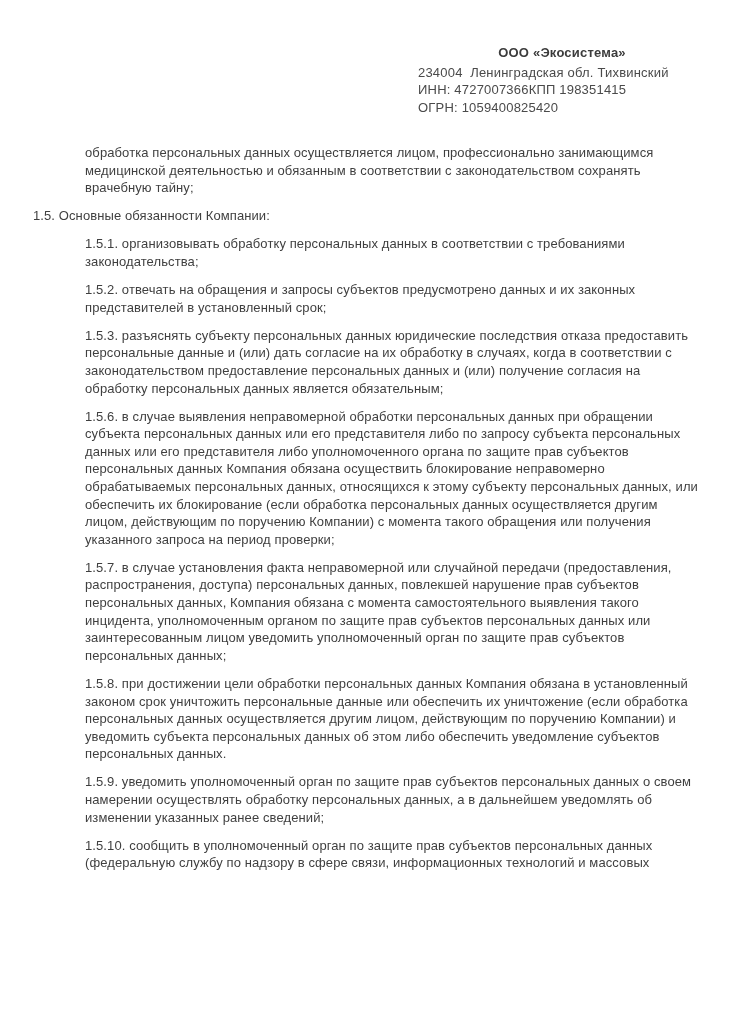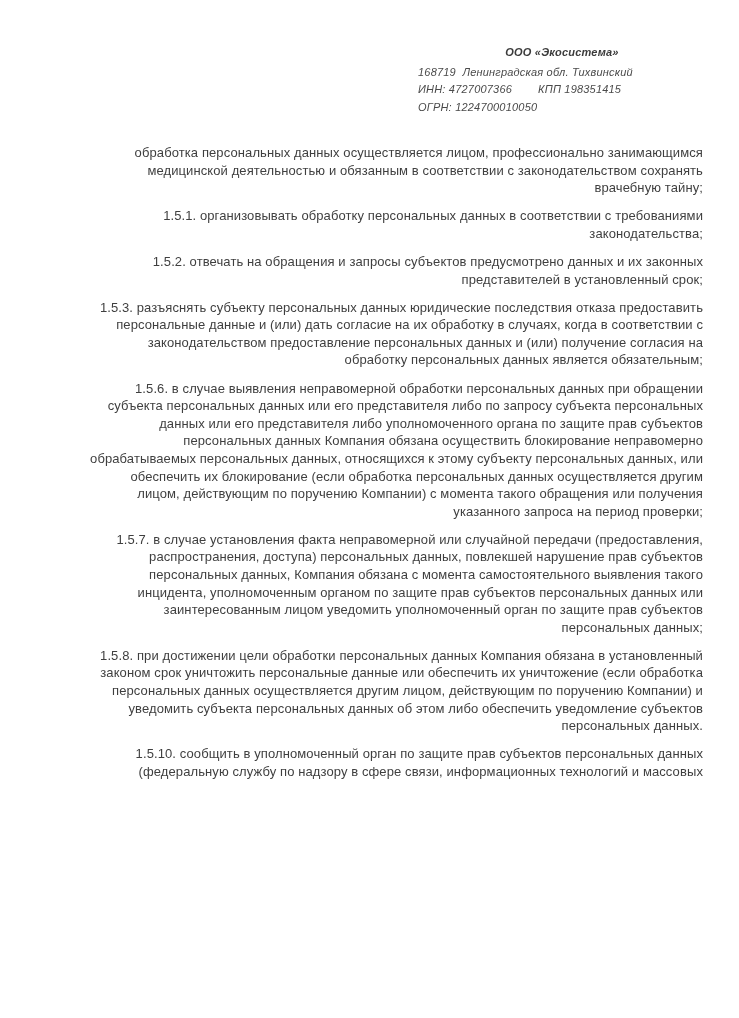--- a/index.html
+++ b/index.html
@@ -27,81 +27,81 @@
         radial-gradient(closed-side, transparent, transparent),
         radial-gradient(140px 60px at 120px 640px, rgba(120,110,110,0.035), transparent 70%),
         radial-gradient(120px 50px at 90px 860px, rgba(120,110,110,0.03), transparent 70%),
         radial-gradient(160px 70px at 640px 300px, rgba(120,110,110,0.02), transparent 70%);
     }
     .company-header {
       position: absolute;
       left: 418px;
       top: 44px;
       width: 288px;
-      font-size: 11px;
+      font-size: 13px;
       line-height: 17.5px;
       color: #4a4a4a;
       letter-spacing: 0.2px;
-      font-style: italic;
     }
     .company-name {
       font-weight: bold;
       text-align: center;
       color: #3c3c3c;
       margin-bottom: 2px;
       white-space: pre-wrap;
     }
     .header-line {
       white-space: pre-wrap;
     }
     .inn-kpp-row {
       display: flex;
-      gap: 26px;
       white-space: pre-wrap;
     }
     .doc-body {
       position: absolute;
       left: 0;
       top: 144px;
       width: 739px;
       font-size: 13px;
       line-height: 17.6px;
       letter-spacing: 0.1px;
     }
     .para {
       margin: 0 0 10.5px 85px;
       max-width: 618px;
-      text-align: right;
+      text-align: left;
     }
     .section-heading {
       margin: 0 0 10.5px 33px;
       max-width: 670px;
     }
   </style>
 </head>
 <body>
 
 <div class="page">
 
   <div class="company-header">
     <div class="company-name">ООО «Экосистема»</div>
-    <div class="header-line">168719  Ленинградская обл. Тихвинский</div>
+    <div class="header-line">234004  Ленинградская обл. Тихвинский</div>
     <div class="inn-kpp-row">
       <span>ИНН: 4727007366</span>
       <span>КПП 198351415</span>
     </div>
-    <div class="header-line">ОГРН: 1224700010050</div>
+    <div class="header-line">ОГРН: 1059400825420</div>
   </div>
 
   <div class="doc-body">
     <p class="para">обработка персональных данных осуществляется лицом, профессионально занимающимся медицинской деятельностью и обязанным в соответствии с законодательством сохранять врачебную тайну;</p>
 
+    <p class="section-heading">1.5. Основные обязанности Компании:</p>
 
     <p class="para">1.5.1. организовывать обработку персональных данных в соответствии с требованиями законодательства;</p>
     <p class="para">1.5.2. отвечать на обращения и запросы субъектов предусмотрено данных и их законных представителей в установленный срок;</p>
     <p class="para">1.5.3. разъяснять субъекту персональных данных юридические последствия отказа предоставить персональные данные и (или) дать согласие на их обработку в случаях, когда в соответствии с законодательством предоставление персональных данных и (или) получение согласия на обработку персональных данных является обязательным;</p>
     <p class="para">1.5.6. в случае выявления неправомерной обработки персональных данных при обращении субъекта персональных данных или его представителя либо по запросу субъекта персональных данных или его представителя либо уполномоченного органа по защите прав субъектов персональных данных Компания обязана осуществить блокирование неправомерно обрабатываемых персональных данных, относящихся к этому субъекту персональных данных, или обеспечить их блокирование (если обработка персональных данных осуществляется другим лицом, действующим по поручению Компании) с момента такого обращения или получения указанного запроса на период проверки;</p>
     <p class="para">1.5.7. в случае установления факта неправомерной или случайной передачи (предоставления, распространения, доступа) персональных данных, повлекшей нарушение прав субъектов персональных данных, Компания обязана с момента самостоятельного выявления такого инцидента, уполномоченным органом по защите прав субъектов персональных данных или заинтересованным лицом уведомить уполномоченный орган по защите прав субъектов персональных данных;</p>
     <p class="para">1.5.8. при достижении цели обработки персональных данных Компания обязана в установленный законом срок уничтожить персональные данные или обеспечить их уничтожение (если обработка персональных данных осуществляется другим лицом, действующим по поручению Компании) и уведомить субъекта персональных данных об этом либо обеспечить уведомление субъектов персональных данных.</p>
+    <p class="para">1.5.9. уведомить уполномоченный орган по защите прав субъектов персональных данных о своем намерении осуществлять обработку персональных данных, а в дальнейшем уведомлять об изменении указанных ранее сведений;</p>
     <p class="para">1.5.10. сообщить в уполномоченный орган по защите прав субъектов персональных данных (федеральную службу по надзору в сфере связи, информационных технологий и массовых</p>
   </div>
 
 </div>
 
 </body></html>

